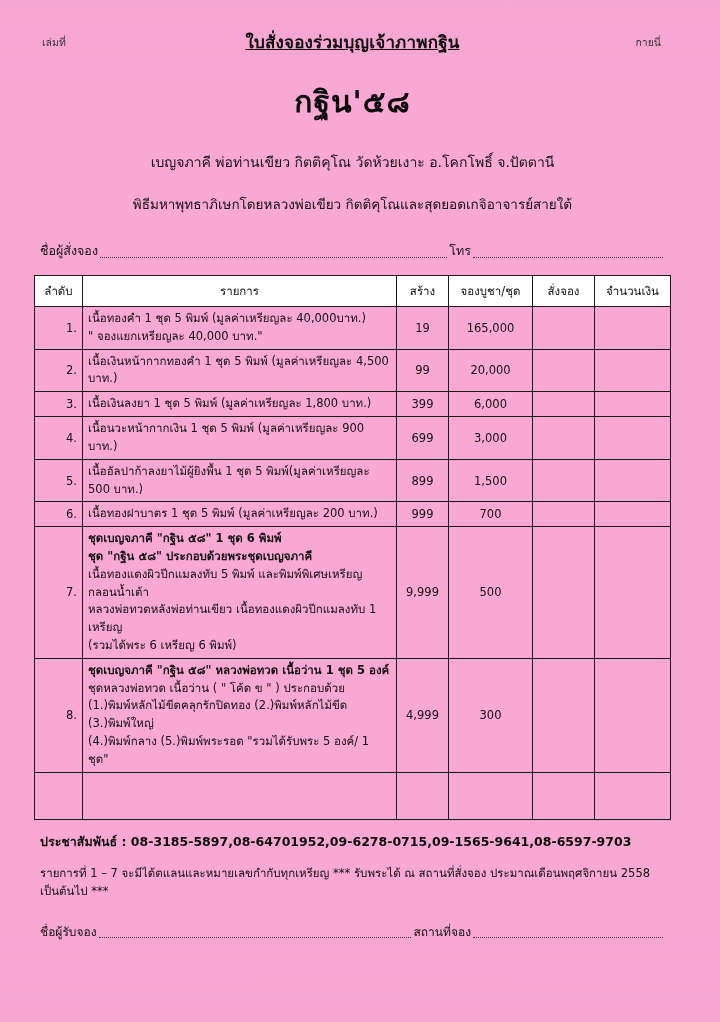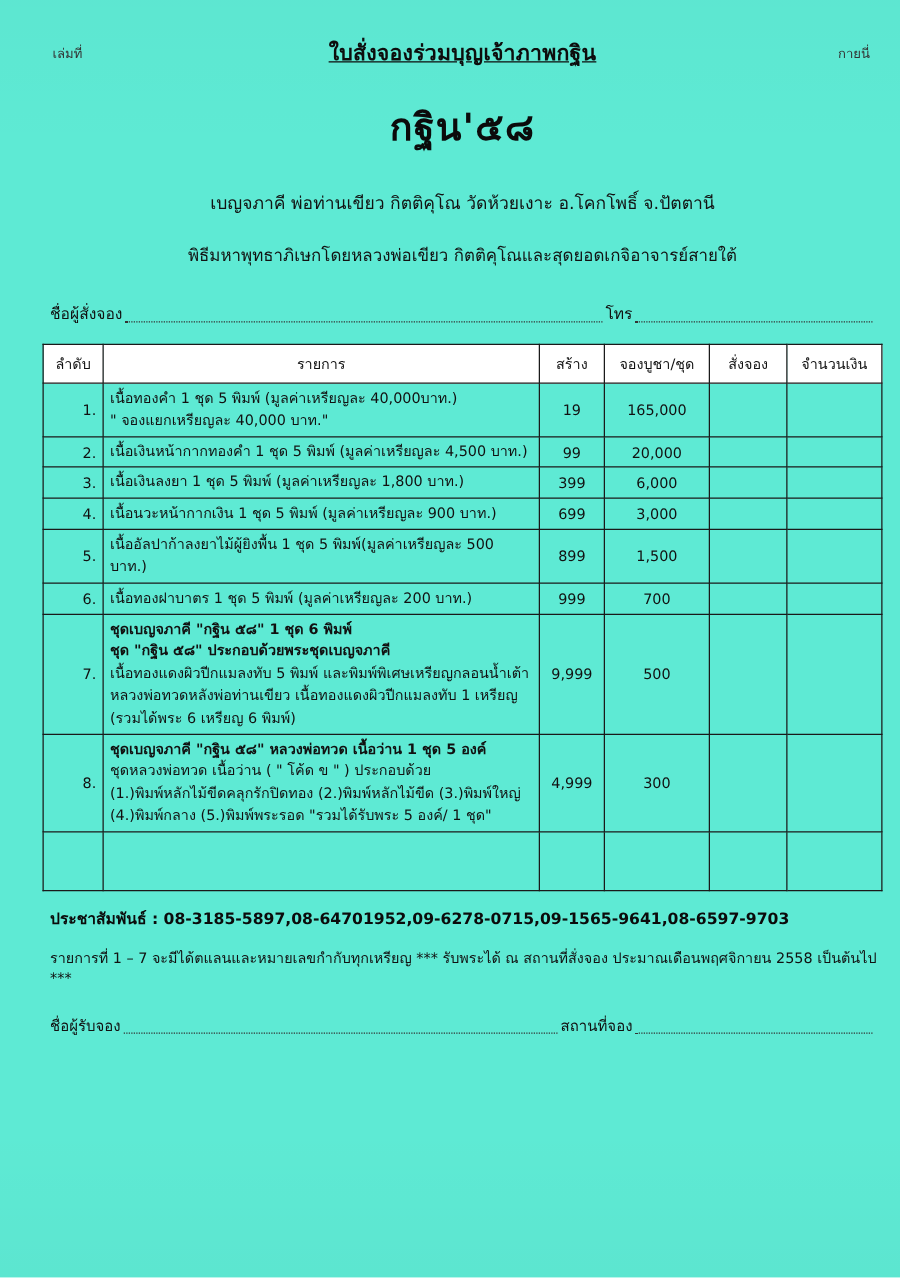--- a/index.html
+++ b/index.html
@@ -8,23 +8,23 @@
     background: #ffffff;
   }
   body {
     font-family: "DejaVu Sans", sans-serif;
     color: #111;
   }
   .page {
     position: relative;
     width: 720px;
     height: 1022px;
-    background: #5eead4;
+    background: #f9a8d4;
     box-sizing: border-box;
-    padding: 26px 14px 10px 34px;
+    padding: 26px 49px 10px 34px;
     overflow: hidden;
   }
   
   .page:before {
     content: "";
     position: absolute;
     inset: 0;
     background: linear-gradient(180deg, rgba(0,0,0,0.015), rgba(0,0,0,0) 12%, rgba(0,0,0,0) 88%, rgba(0,0,0,0.02));
     pointer-events: none;
   }

